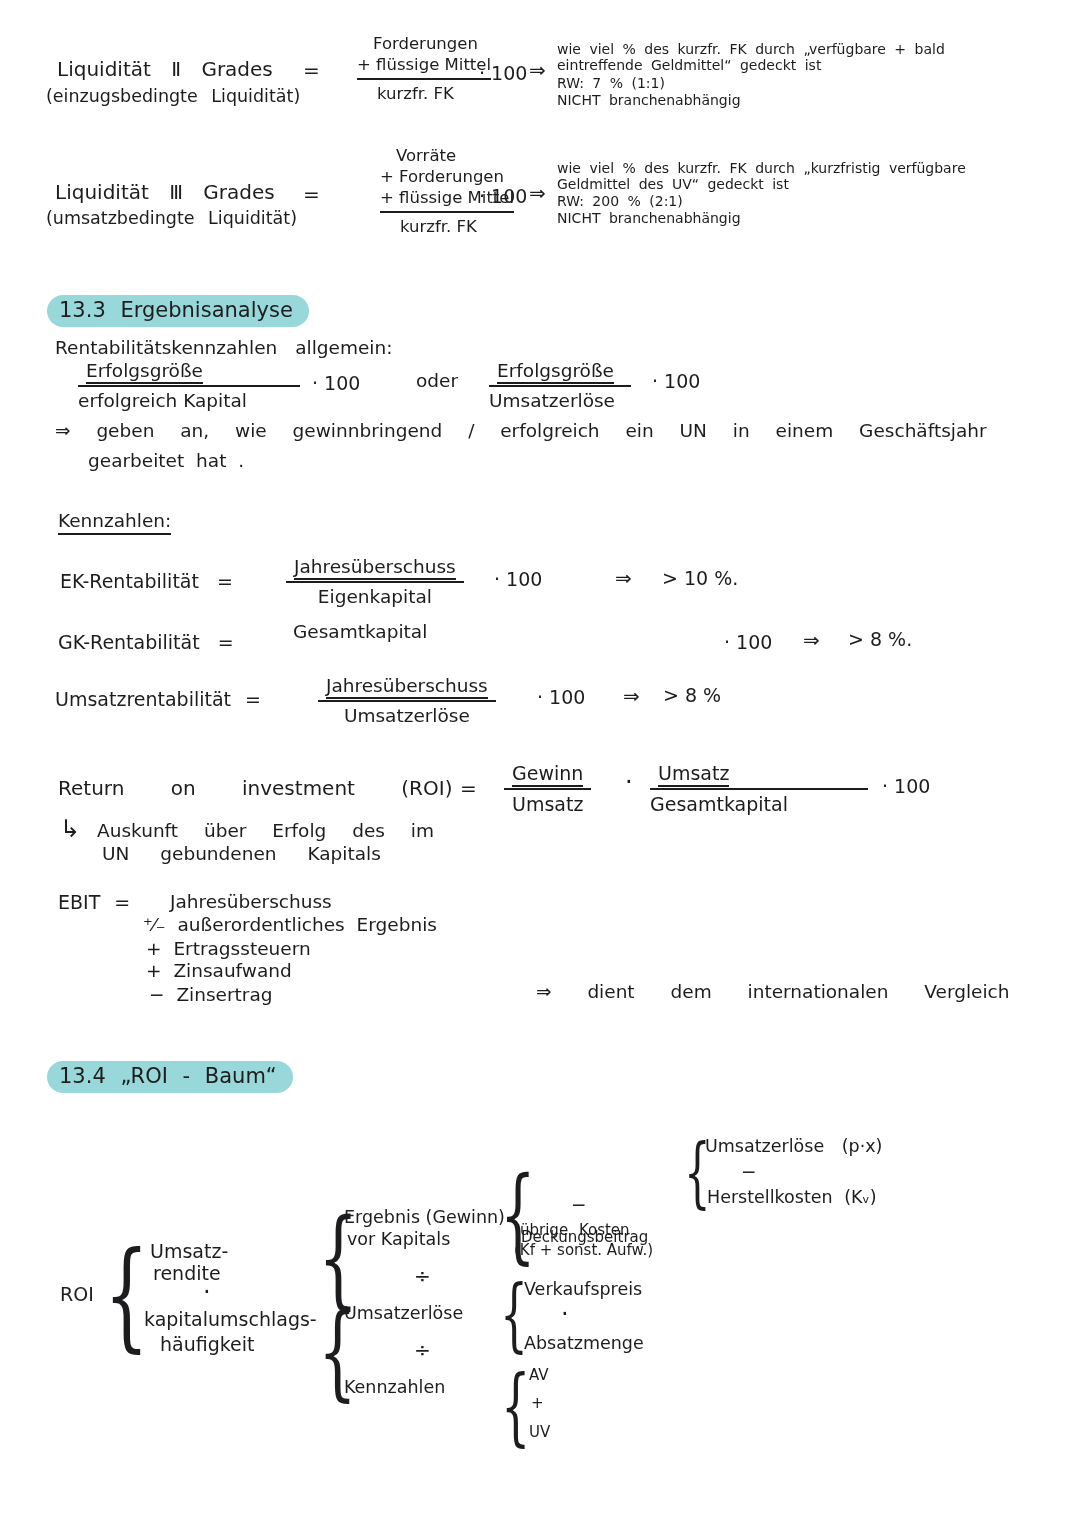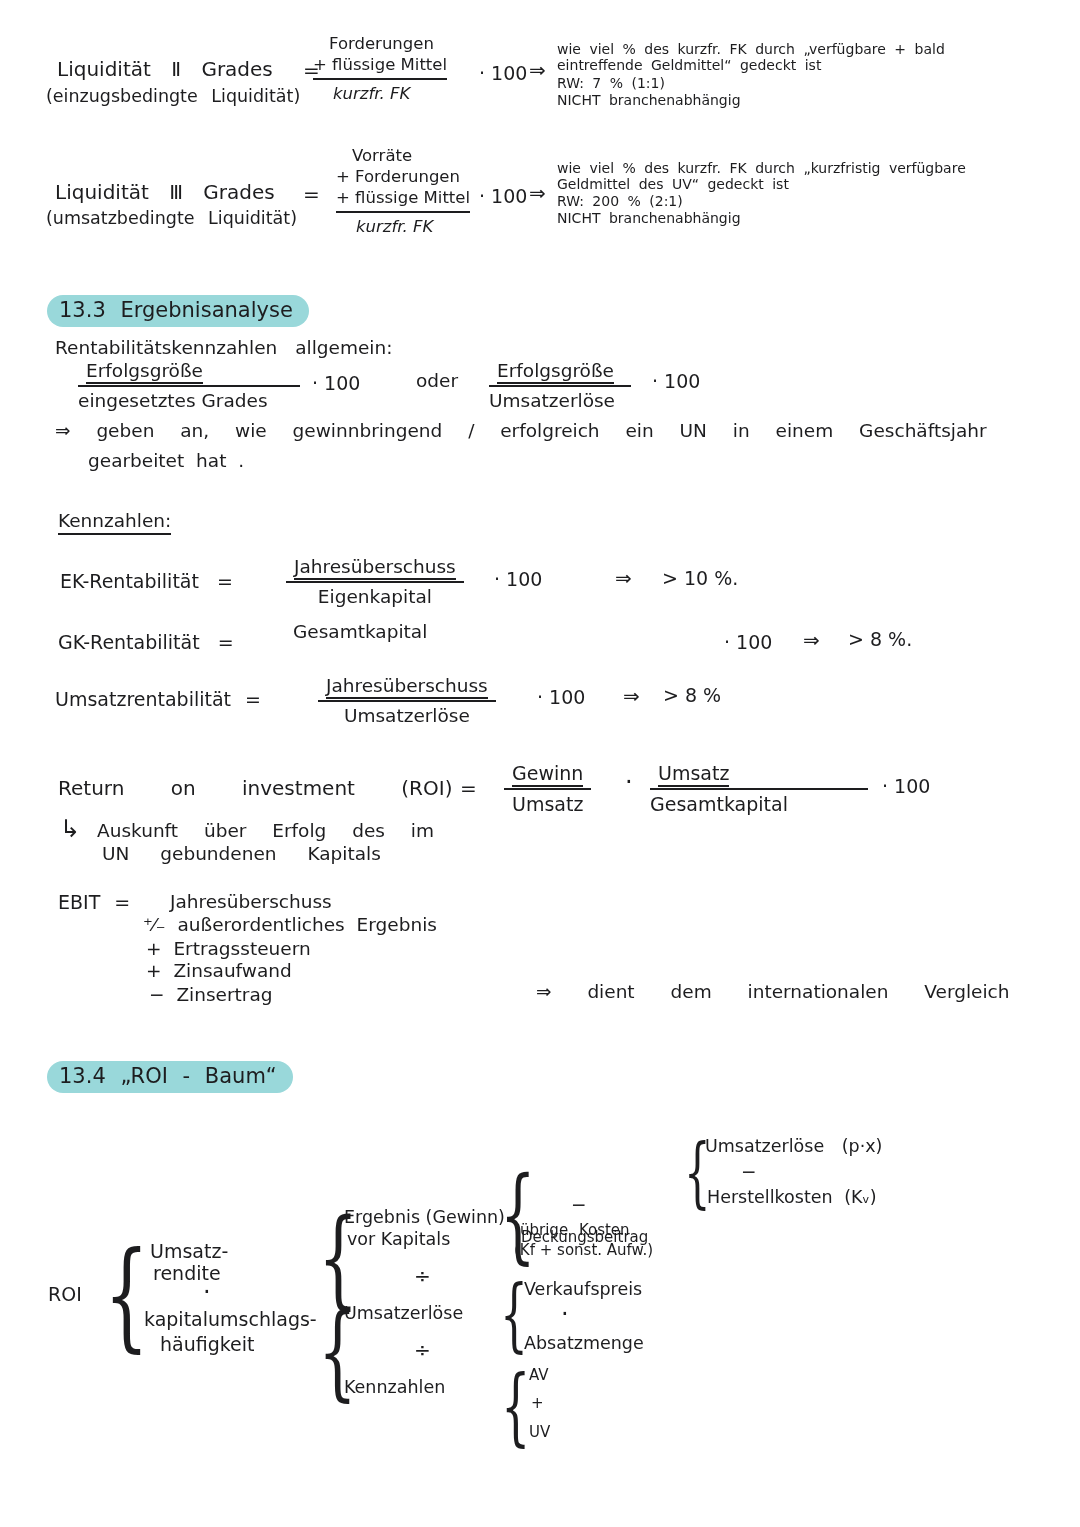--- a/index.html
+++ b/index.html
@@ -10,25 +10,25 @@
   .abs{position:absolute;white-space:nowrap;}
   .fs14{font-size:14px}.fs15{font-size:15px}.fs16{font-size:16.5px}
   .fs17{font-size:17.5px}.fs18{font-size:18.5px}.fs19{font-size:19px}
   .fs20{font-size:20px}.fs24{font-size:24px}
   .ws4{word-spacing:4px}.ws6{word-spacing:6px}.ws8{word-spacing:8px}
   .ws12{word-spacing:12px}.ws14{word-spacing:14px}.ws20{word-spacing:20px}
   .ws25{word-spacing:25px}.ws30{word-spacing:30px}.ws40{word-spacing:40px}
   .pill{background:#99d8da;border-radius:16px;padding:3px 16px 5px 12px;}
   .underline{border-bottom:2.5px solid #1d1d1f;padding-bottom:2px;}
   
-  .fracstack{position:absolute;}
+  .fracstack{position:absolute;margin-left:44px;}
   .fracstack .numlines{border-bottom:2.5px solid #1d1d1f;padding-bottom:3px;}
   .fracstack .numlines div{line-height:21px;white-space:nowrap;}
   .fracstack .ind{padding-left:16px;}
-  .fracstack .denline{padding:4px 0 0 20px;white-space:nowrap;font-style:italic;}
+  .fracstack .denline{padding:4px 0 0 20px;white-space:nowrap;}
   
   .frac{position:absolute;text-align:center;}
   .frac .num{display:block;border-bottom:2.5px solid #1d1d1f;padding:0 8px 4px 8px;white-space:nowrap;}
   .frac .den{display:block;padding-top:3px;white-space:nowrap;}
   .frac.leftnum .num,.frac.leftnum .den{text-align:left;}
   .u{border-bottom:2px solid #1d1d1f;padding-bottom:1px;}
   .brace{position:absolute;font-family:"DejaVu Serif",serif;line-height:1;transform-origin:left top;color:#1d1d1f;}
   .hl-head{font-size:21px;word-spacing:8px;}
 </style>
 </head>
@@ -67,21 +67,21 @@
 <div class="abs fs14 ws4" style="left:557px;top:160px">wie viel % des kurzfr. FK durch „kurzfristig verfügbare</div>
 <div class="abs fs14 ws4" style="left:557px;top:176px">Geldmittel des UV“ gedeckt ist</div>
 <div class="abs fs14 ws4" style="left:557px;top:193px">RW: 200 % (2:1)</div>
 <div class="abs fs14 ws4" style="left:557px;top:210px">NICHT branchenabhängig</div>
 
 <div class="abs pill hl-head" style="left:47px;top:295px">13.3 Ergebnisanalyse</div>
 <div class="abs fs18 ws12" style="left:55px;top:337px">Rentabilitätskennzahlen allgemein:</div>
 
 <div class="frac leftnum fs18" style="left:78px;top:360px;width:222px">
   <span class="num"><span class="u">Erfolgsgröße</span></span>
-  <span class="den">eingesetztes Grades</span>
+  <span class="den">erfolgreich Kapital</span>
 </div>
 <div class="abs fs19" style="left:312px;top:372px">· 100</div>
 <div class="abs fs18" style="left:416px;top:370px">oder</div>
 <div class="frac leftnum fs18" style="left:489px;top:360px;width:142px">
   <span class="num"><span class="u">Erfolgsgröße</span></span>
   <span class="den">Umsatzerlöse</span>
 </div>
 <div class="abs fs19" style="left:652px;top:370px">· 100</div>
 
 <div class="abs fs18 ws20" style="left:55px;top:420px">⇒ geben an, wie gewinnbringend / erfolgreich ein UN in einem Geschäftsjahr</div>
@@ -134,21 +134,21 @@
 <div class="abs fs19 ws8" style="left:58px;top:891px">EBIT =</div>
 <div class="abs fs18 ws6" style="left:170px;top:891px">Jahresüberschuss</div>
 <div class="abs fs18 ws6" style="left:143px;top:914px">⁺⁄₋ außerordentliches Ergebnis</div>
 <div class="abs fs18 ws6" style="left:146px;top:938px">+ Ertragssteuern</div>
 <div class="abs fs18 ws6" style="left:146px;top:960px">+ Zinsaufwand</div>
 <div class="abs fs18 ws6" style="left:149px;top:984px">− Zinsertrag</div>
 <div class="abs fs18 ws30" style="left:536px;top:981px">⇒ dient dem internationalen Vergleich</div>
 
 <div class="abs pill hl-head" style="left:47px;top:1061px">13.4 „ROI - Baum“</div>
 
-<div class="abs fs19" style="left:48px;top:1283px">ROI</div>
+<div class="abs fs19" style="left:60px;top:1283px">ROI</div>
 <div class="brace" style="left:104px;top:1236px;font-size:118px;transform:scaleX(.6)">{</div>
 
 <div class="abs fs19" style="left:150px;top:1240px">Umsatz-</div>
 <div class="abs fs19" style="left:153px;top:1262px">rendite</div>
 <div class="abs fs24" style="left:203px;top:1278px">·</div>
 <div class="abs fs19" style="left:144px;top:1308px">kapitalumschlags-</div>
 <div class="abs fs19" style="left:160px;top:1333px">häufigkeit</div>
 
 <div class="brace" style="left:318px;top:1206px;font-size:106px;transform:scaleX(.6)">{</div>
 <div class="abs fs17" style="left:344px;top:1207px">Ergebnis (Gewinn)</div>

